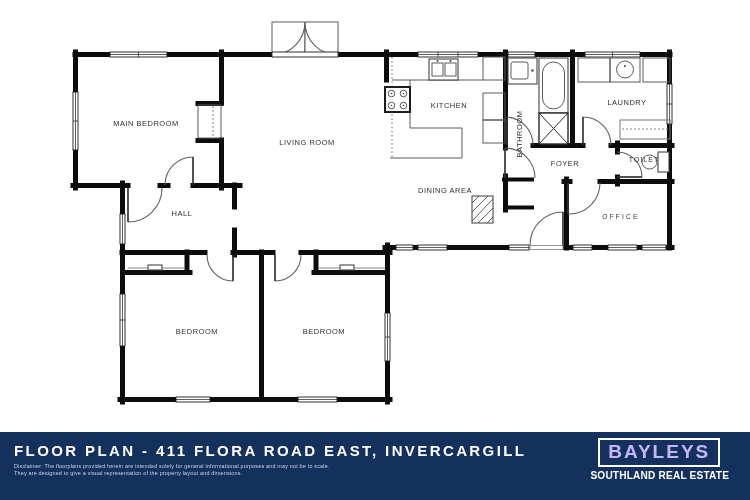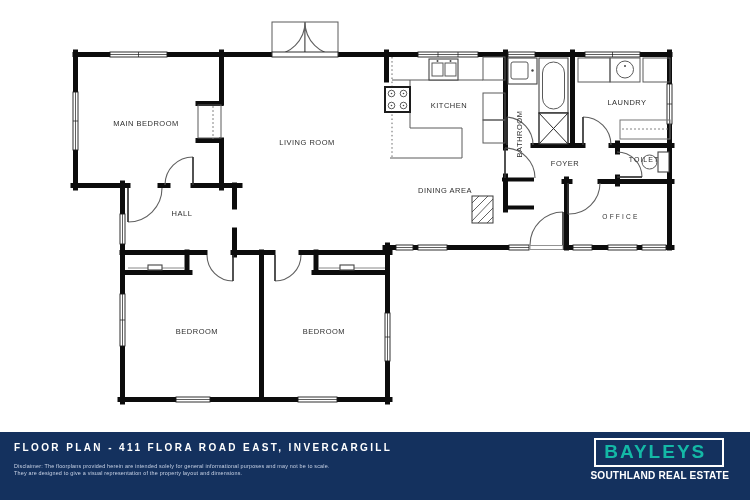--- a/index.html
+++ b/index.html
@@ -16,26 +16,26 @@
   .wl{stroke:#1a1a1a;stroke-width:.7;}
   .thin{stroke:#5a5a5a;stroke-width:1;fill:none;}
   .thin2{stroke:#444;stroke-width:1.1;fill:#fff;}
   .arc{stroke:#606060;stroke-width:1.1;fill:none;}
   .panel{stroke:#333;stroke-width:1.7;}
   .dash{stroke:#777;stroke-width:.9;fill:none;stroke-dasharray:2,2;}
   .dot{stroke:#666;stroke-width:1;fill:none;stroke-dasharray:1.5,2.6;}
   .hatch{stroke:#3a3a3a;stroke-width:.8;}
   .footer{position:absolute;left:0;top:432px;width:750px;height:68px;background:#14315e;}
   .f-title{position:absolute;left:14px;top:10px;color:#ffffff;font-weight:bold;
-           font-size:10px;letter-spacing:2.4px;white-space:nowrap;}
+           font-size:15px;letter-spacing:2.4px;white-space:nowrap;}
   .f-disc{position:absolute;left:14px;top:31px;color:#c9d3e6;font-size:5.4px;
           line-height:7px;letter-spacing:.2px;}
   .logo{position:absolute;right:20px;top:6px;text-align:center;}
-  .logo-box{display:inline-block;border:2.5px solid #ffffff;color:#14b8a6;font-weight:bold;
-            font-size:19px;letter-spacing:2px;padding:1px 16px 2px 8px;line-height:22px;}
+  .logo-box{display:inline-block;border:2.5px solid #ffffff;color:#c4b5fd;font-weight:bold;
+            font-size:19px;letter-spacing:2px;padding:1px 8px 2px 8px;line-height:22px;}
   .logo-sub{color:#ffffff;font-weight:bold;font-size:10.3px;letter-spacing:.2px;margin-top:3px;
             white-space:nowrap;transform:scaleX(.98);transform-origin:center;}
 </style>
 </head>
 <body>
 
 <div class="stage">
   <div class="plan">
     <svg width="750" height="432" viewBox="0 0 750 432">
 

